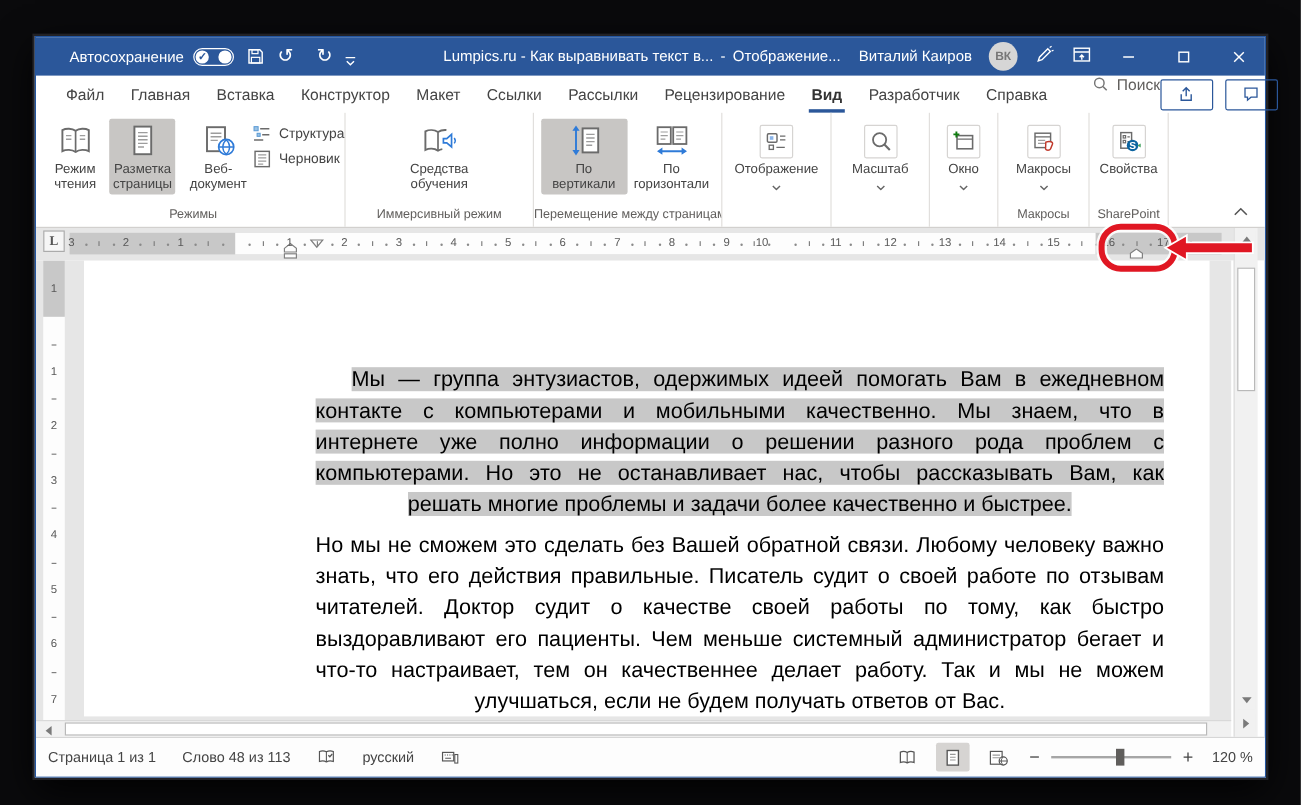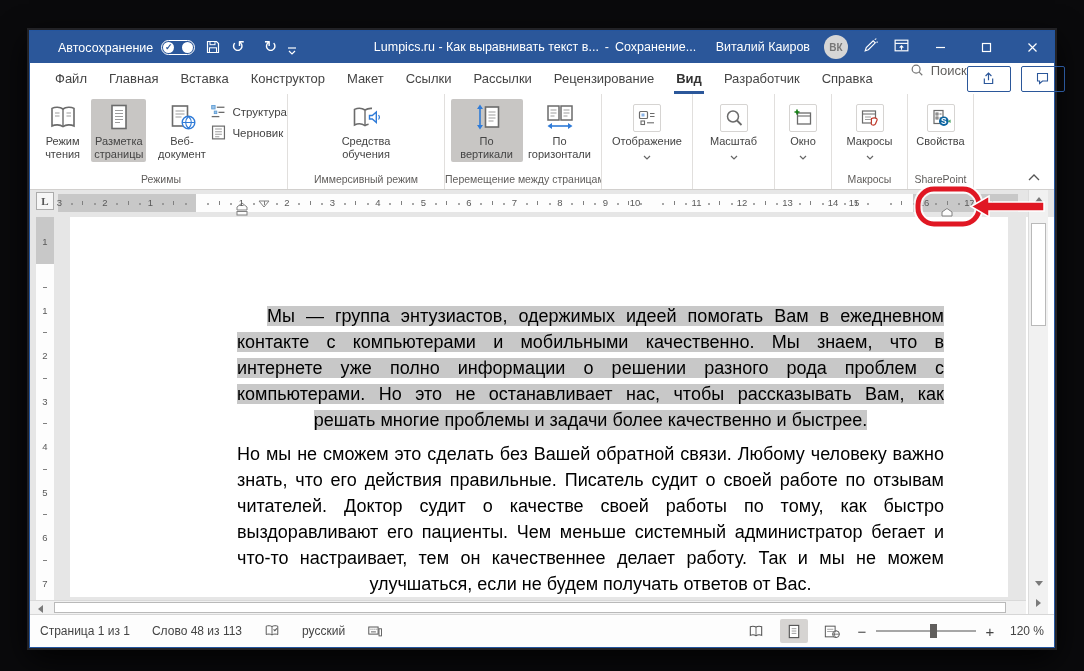--- a/index.html
+++ b/index.html
@@ -56,21 +56,21 @@
   .rdot{position:absolute;top:8.5px;width:2px;height:2px;background:#8a8a8a;border-radius:50%;}
   .marker{position:absolute;}
 
   
   .canvas{position:absolute;left:0;top:186px;width:996px;height:383px;background:#e6e6e6;overflow:hidden;}
   #vruler{position:absolute;left:6px;top:0;width:18px;height:383px;background:#fdfdfd;}
   #vruler .vmargin{position:absolute;left:0;right:0;top:0;height:47px;background:#c8c8c8;}
   .vnum{position:absolute;left:50%;transform:translate(-50%,-50%);font-size:9.5px;color:#595959;}
   .vtick{position:absolute;left:7px;width:4px;height:1px;background:#808080;}
   .page{position:absolute;left:40px;top:0;width:938px;height:380px;background:#fff;}
-  .doc-text{position:absolute;left:167px;top:86px;width:707px;}
+  .doc-text{position:absolute;left:193px;top:86px;width:707px;}
   .para{margin:0 0 8px 0;}
   .doc-line{font-size:18px;line-height:26px;height:26px;color:#000;white-space:nowrap;text-align:center;}
   .doc-line.just{white-space:normal;text-align:justify;text-align-last:justify;}
   .para.selected .line-text{background:#c8c8c8;}
 
   
   .hscroll{position:absolute;left:0;top:569px;width:996px;height:14px;background:#f1f1f1;border-top:1px solid #d9d9d9;box-sizing:border-box;}
   .hthumb{position:absolute;left:24px;top:1px;width:952px;height:11px;background:#fff;border:1px solid #b9b9b9;box-sizing:border-box;}
   .arr{width:0;height:0;position:absolute;}
   .arr-left{left:8px;top:4px;border-top:4px solid transparent;border-bottom:4px solid transparent;border-right:5px solid #7a7a7a;}
@@ -129,21 +129,21 @@
         <svg width="10" height="8" viewBox="0 0 10 8">
             <path d="M1 1h8" stroke="#fff" stroke-width="1.2"></path>
             <path d="M2 4l3 3 3-3" fill="none" stroke="#fff" stroke-width="1.2"></path>
           </svg>
       </span>
     </div>
 
     <div class="title-center">
       <span>Lumpics.ru - Как выравнивать текст в...</span>
       <span>-</span>
-      <span>Сохранение...</span>
+      <span>Отображение...</span>
       <svg width="8" height="5" viewBox="0 0 8 5" class="caret-w">
           <path d="M1 1l3 3 3-3" fill="none" stroke-width="1.2"></path>
         </svg>
     </div>
 
     <div class="title-right">
       <span>Виталий Каиров</span>
       <span class="avatar">ВК</span>
       <span>
         <svg width="17" height="17" viewBox="0 0 16 16">
@@ -490,21 +490,21 @@
         <span class="rnum" style="left: 365.5px;">5</span>
         <span class="rnum" style="left: 411px;">6</span>
         <span class="rnum" style="left: 456.5px;">7</span>
         <span class="rnum" style="left: 502px;">8</span>
         <span class="rnum" style="left: 547.5px;">9</span>
         <span class="rnum" style="left: 577px;">10</span>
         <span class="rnum" style="left: 638.5px;">11</span>
         <span class="rnum" style="left: 684px;">12</span>
         <span class="rnum" style="left: 729.5px;">13</span>
         <span class="rnum" style="left: 775px;">14</span>
-        <span class="rnum" style="left: 796px;">15</span>
+        <span class="rnum" style="left: 820px;">15</span>
         <span class="rnum" style="left: 866px;">16</span>
         <span class="rnum" style="left: 911.5px;">17</span>
       </div>
   </div>
 
   <div class="canvas">
     <div id="vruler">
       <div class="vmargin"></div>
     <span class="vnum" style="top: 23.5px;">1</span>
         <span class="vnum" style="top: 92.5px;">1</span>

